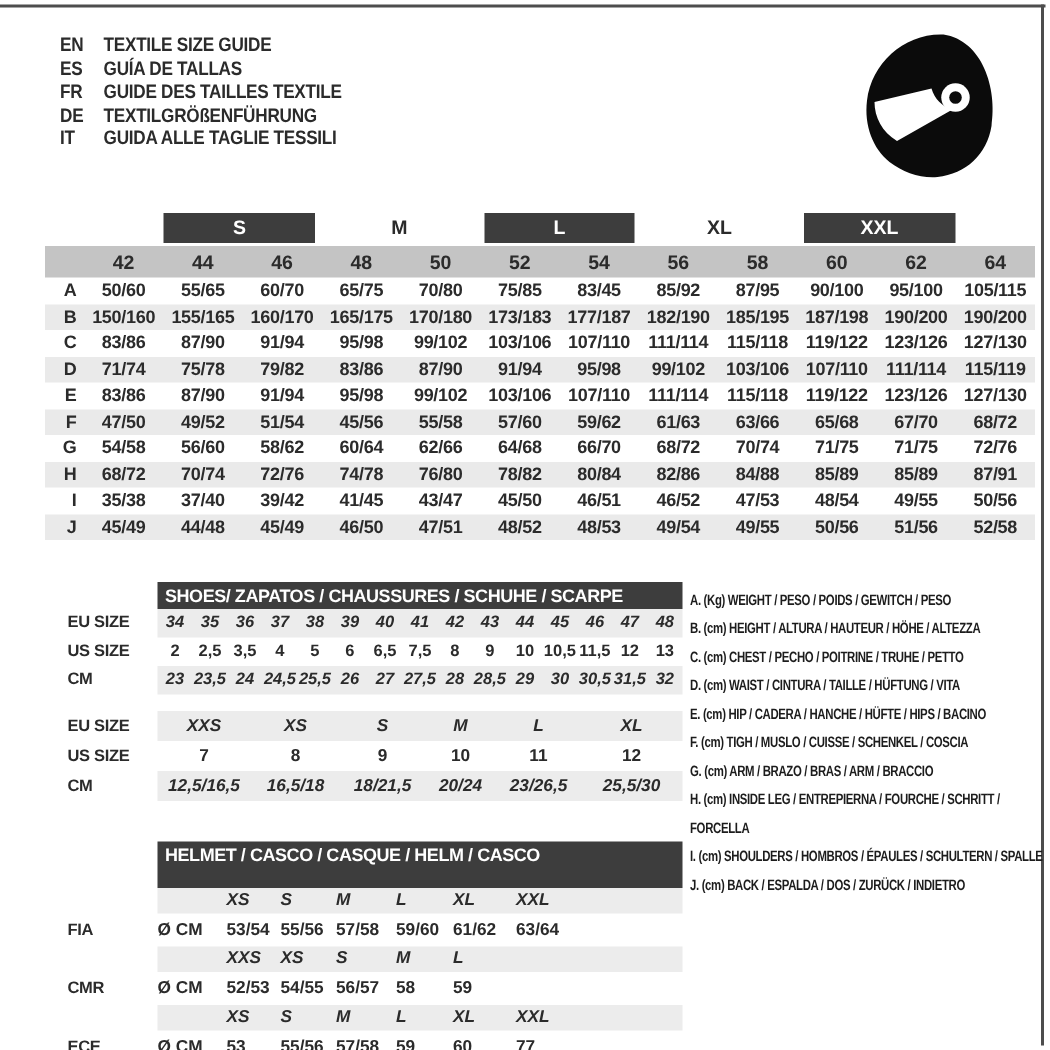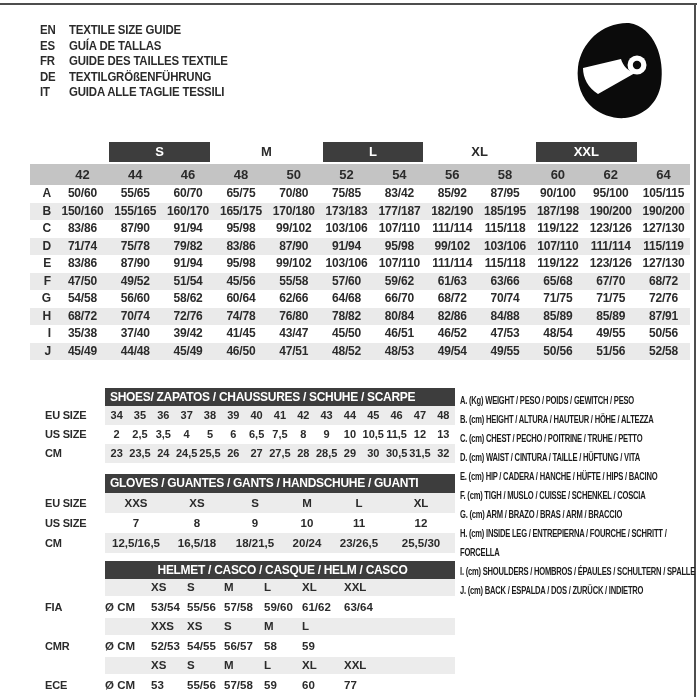--- a/index.html
+++ b/index.html
@@ -36,42 +36,42 @@
   .mt-cells{display:flex;flex:1;}
   .mt-cells .cell{flex:1;text-align:center;}
 
   
   .subtable{left:30px;width:425px;font-weight:bold;}
   .gutter{width:75px;flex:none;padding-left:15px;box-sizing:border-box;font-size:11px;letter-spacing:-0.2px;}
   .head-row{display:flex;}
   .sec-head{flex:1;background:#3d3d3d;color:#fff;font-size:12px;letter-spacing:-0.3px;padding-left:5px;box-sizing:border-box;}
   .srow,.grow,.hrow{display:flex;}
   .inner{flex:1;display:flex;}
-  .inner.gray{background:#ececec;}
+  .inner.gray{background:#ececec;font-style:italic;}
 
   #shoes{top:388px;}
   #shoes .sec-head{height:18px;line-height:18px;}
   #shoes .srow{height:19px;line-height:19px;font-size:11px;}
   .scells{display:flex;flex:1;}
   .scells .cell{flex:1;text-align:center;}
 
   #gloves{top:474px;}
   #gloves .sec-head{height:19px;line-height:19px;}
   #gloves .grow{height:20px;line-height:20px;font-size:11.5px;}
   .gcells{display:flex;flex:1;}
   .gcells .cell{text-align:center;}
   .gcells .cell:nth-child(1){width:62px;}
   .gcells .cell:nth-child(2){width:60px;}
   .gcells .cell:nth-child(3){width:56px;}
   .gcells .cell:nth-child(4){width:48px;}
   .gcells .cell:nth-child(5){width:56px;}
   .gcells .cell:nth-child(6){flex:1;}
 
   #helmet-table{top:561px;}
-  #helmet-table .sec-head{height:18px;line-height:18px;text-align:center;}
+  #helmet-table .sec-head{height:31px;line-height:18px;}
   .hrow.size{height:17px;line-height:17px;font-size:11.5px;}
   .hrow.val{height:22px;line-height:22px;font-size:11.5px;}
   .hfirst{width:46px;flex:none;}
   .hcells{display:flex;flex:1;}
   .hcells .cell{text-align:left;}
   .hcells .cell:nth-child(1){width:36px;}
   .hcells .cell:nth-child(2){width:37px;}
   .hcells .cell:nth-child(3){width:40px;}
   .hcells .cell:nth-child(4){width:38px;}
   .hcells .cell:nth-child(5){width:42px;}
@@ -147,21 +147,21 @@
   </div>
   <div class="mt-row">
     <span class="mt-lbl">A</span>
     <span class="mt-cells">
         <span class="cell">50/60</span>
         <span class="cell">55/65</span>
         <span class="cell">60/70</span>
         <span class="cell">65/75</span>
         <span class="cell">70/80</span>
         <span class="cell">75/85</span>
-        <span class="cell">83/42</span>
+        <span class="cell">83/45</span>
         <span class="cell">85/92</span>
         <span class="cell">87/95</span>
         <span class="cell">90/100</span>
         <span class="cell">95/100</span>
         <span class="cell">105/115</span>
       </span>
   </div>
   <div class="mt-row alt">
     <span class="mt-lbl">B</span>
     <span class="mt-cells">
@@ -384,24 +384,20 @@
           <span class="cell">30</span>
           <span class="cell">30,5</span>
           <span class="cell">31,5</span>
           <span class="cell">32</span>
         </span>
       </span>
   </div>
 </div>
 
 <div class="abs subtable" id="gloves">
-  <div class="head-row">
-    <span class="gutter"></span>
-    <div class="sec-head">GLOVES / GUANTES / GANTS / HANDSCHUHE / GUANTI</div>
-  </div>
   <div class="grow">
     <span class="gutter">EU SIZE</span>
     <span class="inner gray">
         <span class="gcells">
           <span class="cell">XXS</span>
           <span class="cell">XS</span>
           <span class="cell">S</span>
           <span class="cell">M</span>
           <span class="cell">L</span>
           <span class="cell">XL</span>

